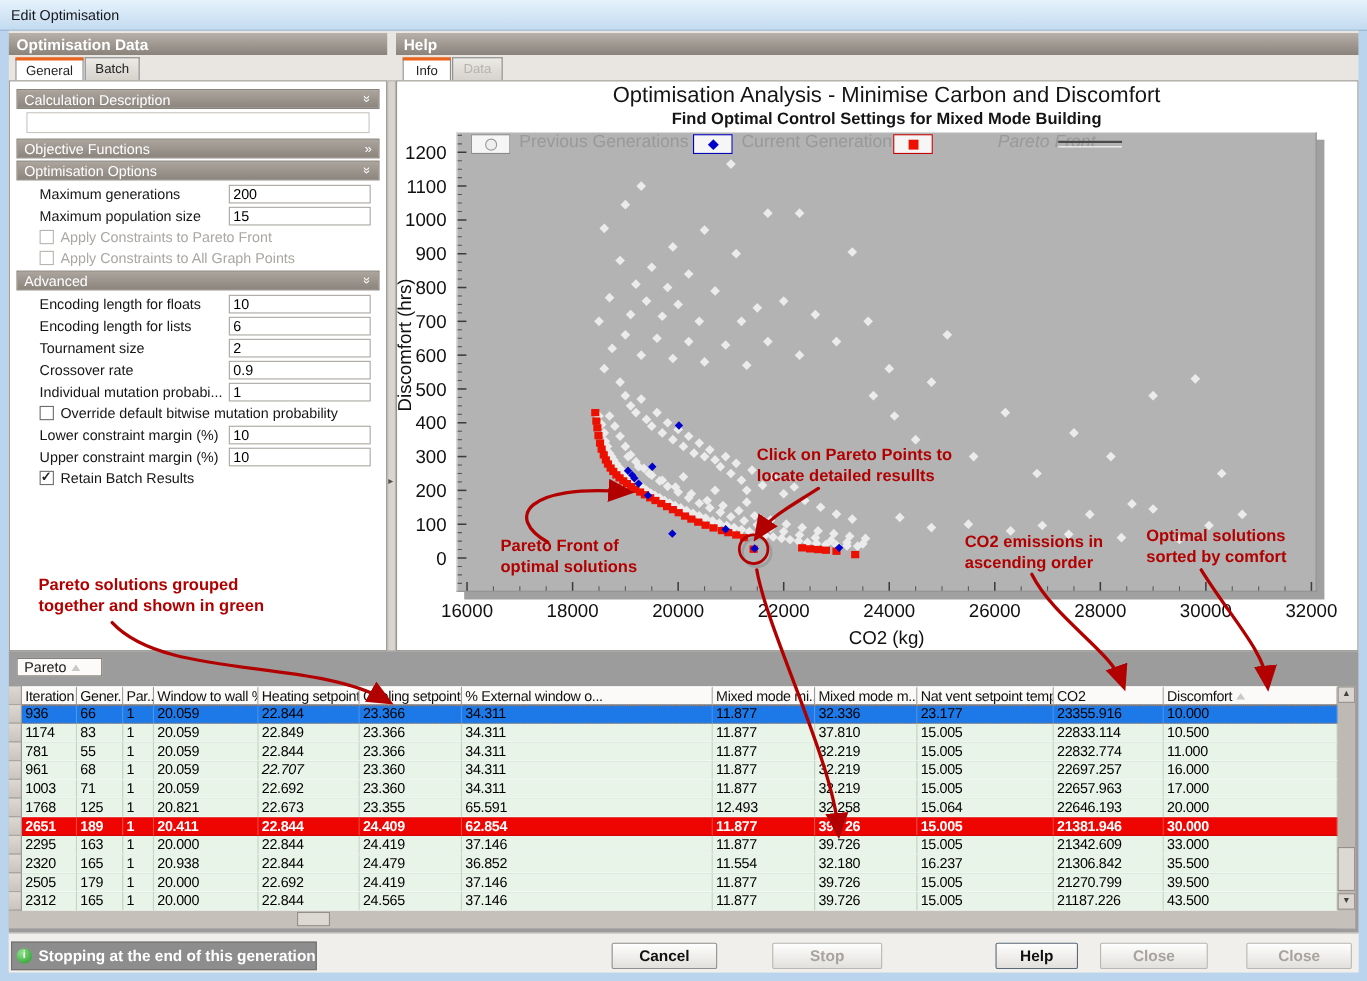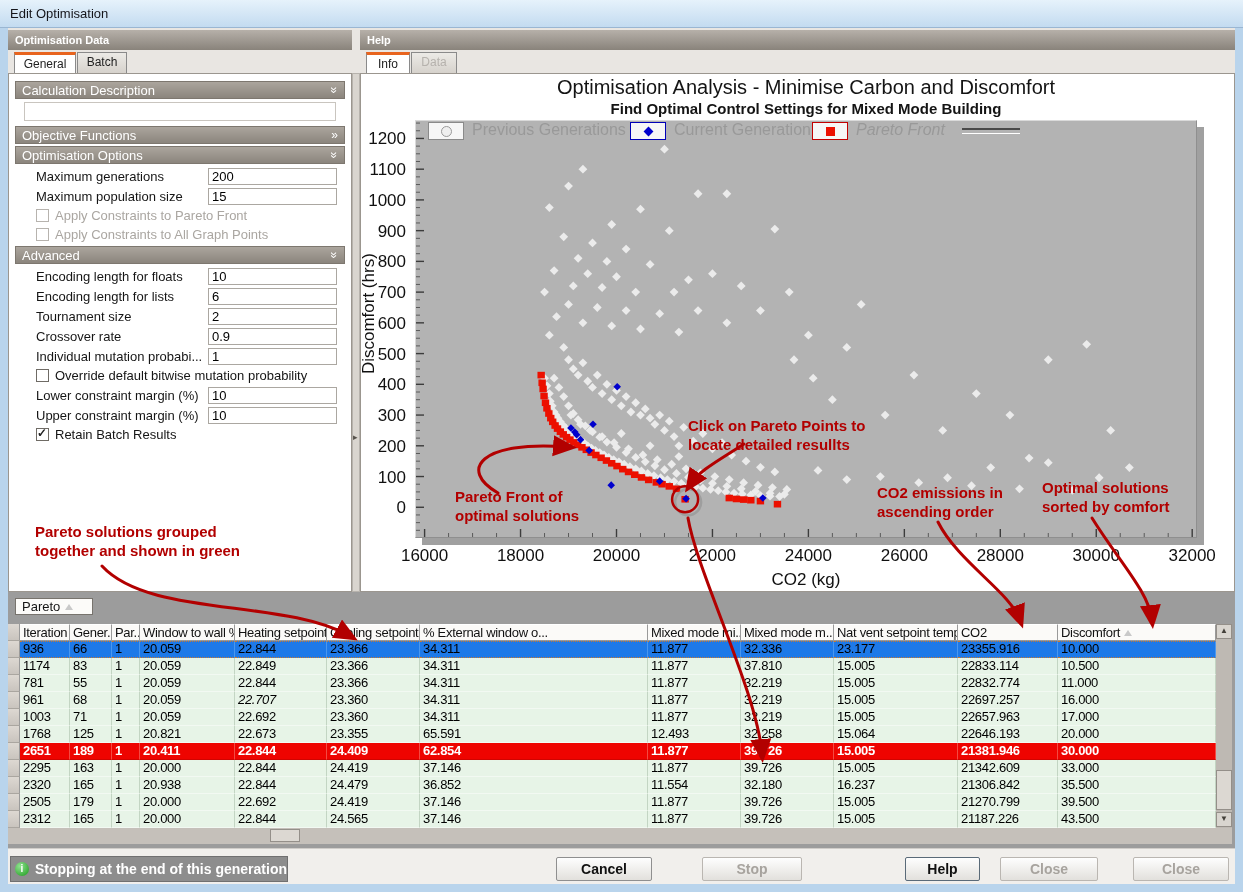--- a/index.html
+++ b/index.html
@@ -7,21 +7,21 @@
        font-family:"Liberation Sans",sans-serif;overflow:hidden;}
 
   
   .titlebar{position:absolute;left:0;top:0;width:1243px;height:28px;
     background:linear-gradient(#e6f2fb,#c3dbf0);border-bottom:1px solid #9ab6d2;box-sizing:border-box;}
   .title-text{position:absolute;left:10px;top:6px;font-size:13px;color:#15151a;}
   .client{position:absolute;left:8px;top:28px;width:1227px;height:856px;background:#e9e6e2;}
 
   
   .panel-header{position:absolute;height:20px;background:linear-gradient(#b6b0a9,#89837b);
-    color:#fff;font-weight:bold;font-size:11px;line-height:20px;padding-left:7px;box-sizing:border-box;}
+    color:#fff;font-weight:bold;font-size:14px;line-height:20px;padding-left:7px;box-sizing:border-box;}
   #hdr-left{left:8px;top:30px;width:344px;}
   #hdr-right{left:360px;top:30px;width:875px;}
   .tab{position:absolute;top:52px;height:21px;line-height:19px;font-size:12px;text-align:center;
     border:1px solid #8a8a8a;border-bottom:none;background:linear-gradient(#eceae6,#d6d2cc);
     box-sizing:border-box;color:#222;}
   .tab.active{background:#fff;border-top:3px solid #e8641e;}
   #tab-general{left:14px;width:62px;}
   #tab-batch{left:77px;width:50px;}
   #tab-info{left:366px;width:44px;}
   #tab-data{left:411px;width:46px;color:#b6b2ad;}
@@ -63,31 +63,31 @@
     box-shadow:7px 7px 0 0 #a0a0a0;box-sizing:border-box;}
   .lg-box{position:absolute;top:122px;width:34px;height:16px;background:#f6f6f6;border:1px solid;
     display:flex;align-items:center;justify-content:center;}
   #lg-box-prev{left:428px;border-color:#8a8a8a;}
   #lg-box-cur{left:630px;border-color:#0000b8;}
   #lg-box-par{left:812px;border-color:#c40000;}
   .mk-circle{width:9px;height:9px;border-radius:50%;background:#efefef;border:1px solid #9a9a9a;}
   .mk-diamond{width:7px;height:7px;background:#0000cd;transform:rotate(45deg);}
   .mk-square{width:9px;height:9px;background:#ec1000;}
   .lg-label{position:absolute;top:121px;font-size:16px;color:#999;}
-  #lg-lbl-prev{left:472px;} #lg-lbl-cur{left:674px;} #lg-lbl-par{left:856px;font-style:italic;}
+  #lg-lbl-prev{left:472px;} #lg-lbl-cur{left:674px;} #lg-lbl-par{left:907px;font-style:italic;}
   #lg-line{position:absolute;left:962px;top:128px;width:58px;height:3px;
     border-top:2px solid #4a4a4a;border-bottom:1px solid #fff;}
   #chart-svg{position:absolute;left:360px;top:74px;width:875px;height:518px;pointer-events:none;}
   #overlay{position:absolute;left:0;top:0;width:1243px;height:892px;pointer-events:none;}
 
   
   .red-note{position:absolute;color:#b20000;font-weight:bold;font-size:15px;line-height:19px;white-space:pre-line;}
   #note-grouped{left:35px;top:522px;}
   #note-front{left:455px;top:487px;}
-  #note-click{left:688px;top:416px;}
+  #note-click{left:688px;top:404px;}
   #note-co2{left:877px;top:483px;}
   #note-comfort{left:1042px;top:478px;}
 
   
   #table-zone{position:absolute;left:8px;top:592px;width:1227px;height:256px;background:#9c9c9c;}
   #group-tab{position:absolute;left:15px;top:598px;width:78px;height:17px;background:#fcfbf9;
     border:1px solid #77736d;font-size:13px;line-height:15px;padding-left:6px;box-sizing:border-box;
     color:#151515;display:flex;align-items:center;gap:5px;}
   .sort-asc{display:inline-block;width:0;height:0;border-left:4px solid transparent;
     border-right:4px solid transparent;border-bottom:6px solid #c9c9c9;}

